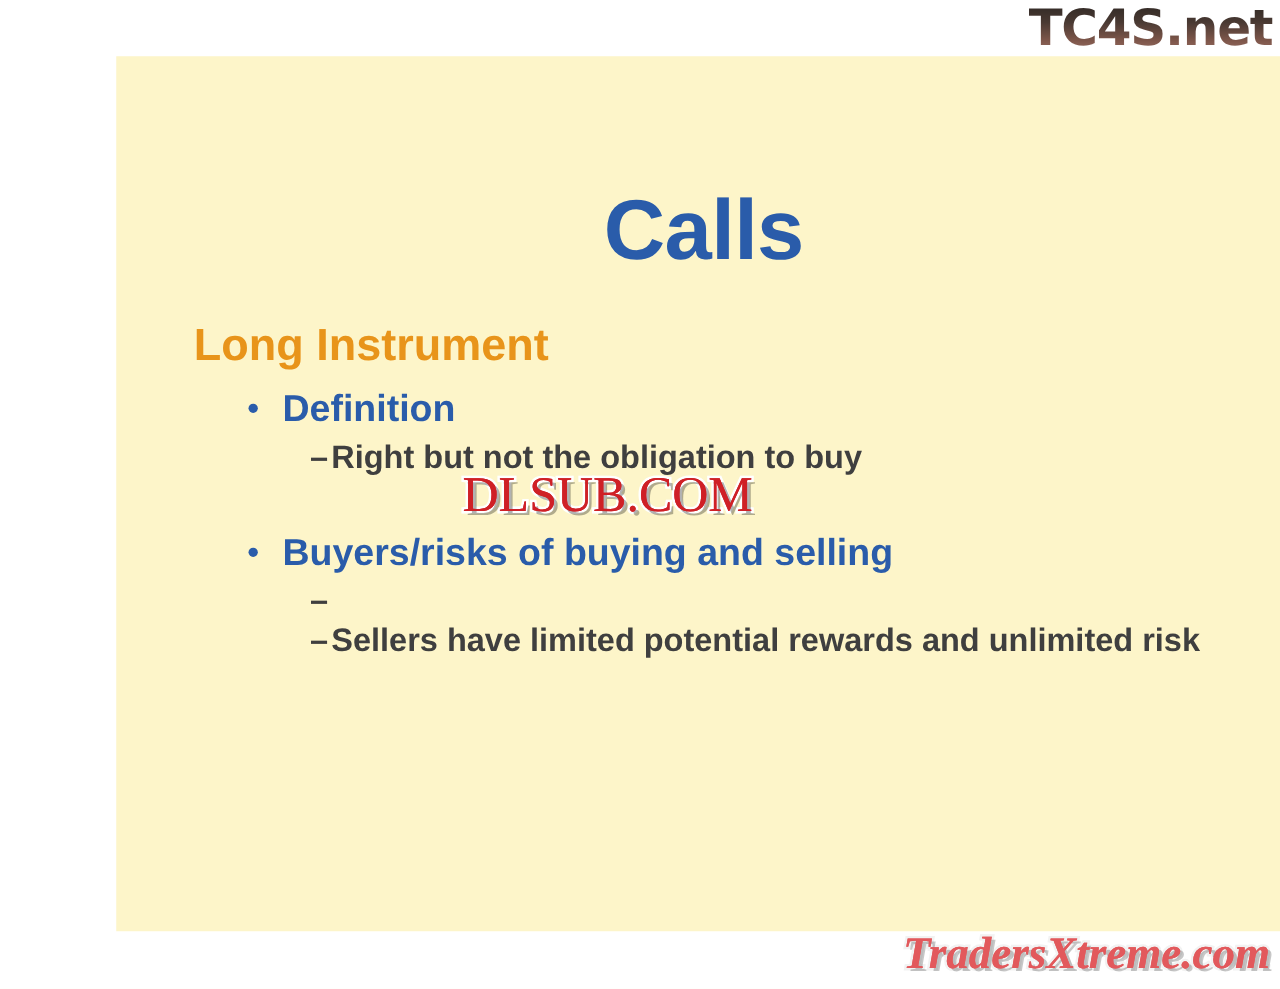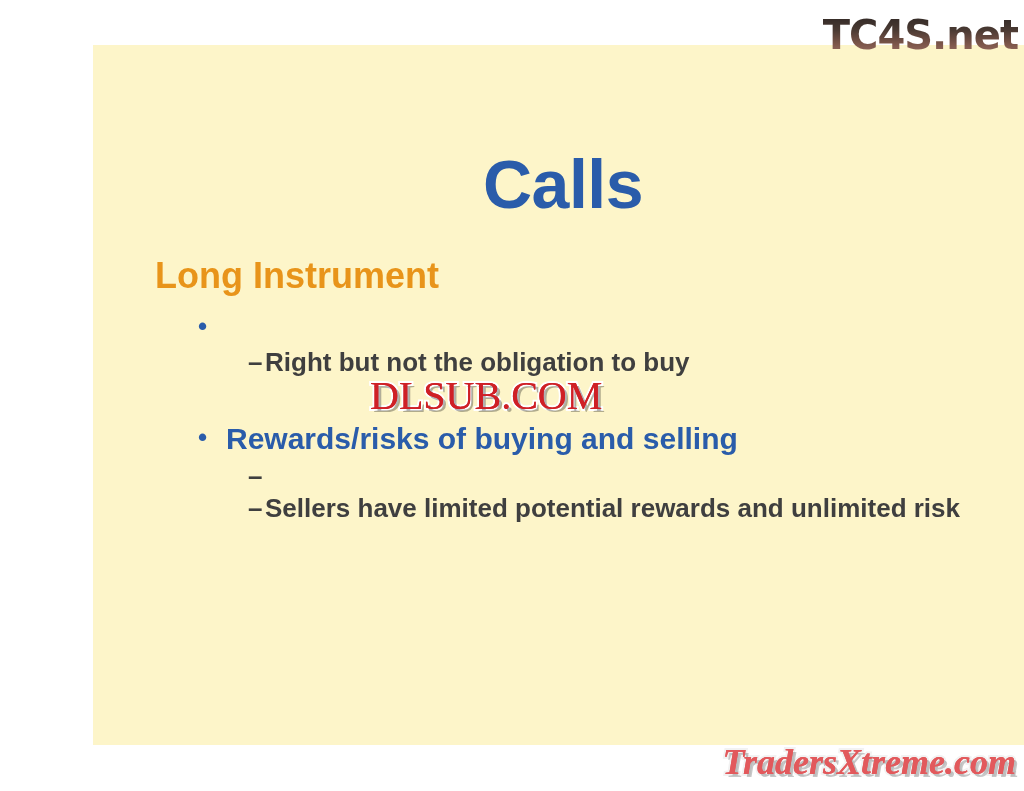--- a/index.html
+++ b/index.html
@@ -94,21 +94,21 @@
     flex: 1 1 auto;
     max-width: 700px;
   }
 
   .gap-block { height: 42px; }
 
   
   #tc4s-logo {
     position: absolute;
     right: 6px;
-    top: 14px;
+    top: 2px;
     font-family: "DejaVu Sans", sans-serif;
     font-size: 40px;
     font-weight: bold;
     letter-spacing: -1px;
     background: linear-gradient(180deg, #2e2724 0%, #4a3a33 38%, #7d564a 72%, #9d7165 100%);
     -webkit-background-clip: text;
     background-clip: text;
     color: transparent;
     -webkit-text-fill-color: transparent;
     text-shadow: none;
@@ -171,32 +171,33 @@
 <div id="slide-panel">
 
   <div id="slide-title">Calls</div>
 
   <div id="slide-body">
 
     <div class="level1">Long Instrument</div>
 
     <div class="level2">
       <span class="bullet-glyph">•</span>
+      <span class="l2-text">Definition</span>
     </div>
 
     <div class="level3">
       <span class="dash-glyph">–</span>
       <span class="l3-text">Right but not the obligation to buy</span>
     </div>
 
     <div class="gap-block"></div>
 
     <div class="level2">
       <span class="bullet-glyph">•</span>
-      <span class="l2-text">Rewards/risks of  buying and selling</span>
+      <span class="l2-text">Buyers/risks of  buying and selling</span>
     </div>
 
     <div class="level3">
       <span class="dash-glyph">–</span>
     </div>
 
     <div class="level3">
       <span class="dash-glyph">–</span>
       <span class="l3-text">Sellers have limited potential rewards and unlimited risk</span>
     </div>

